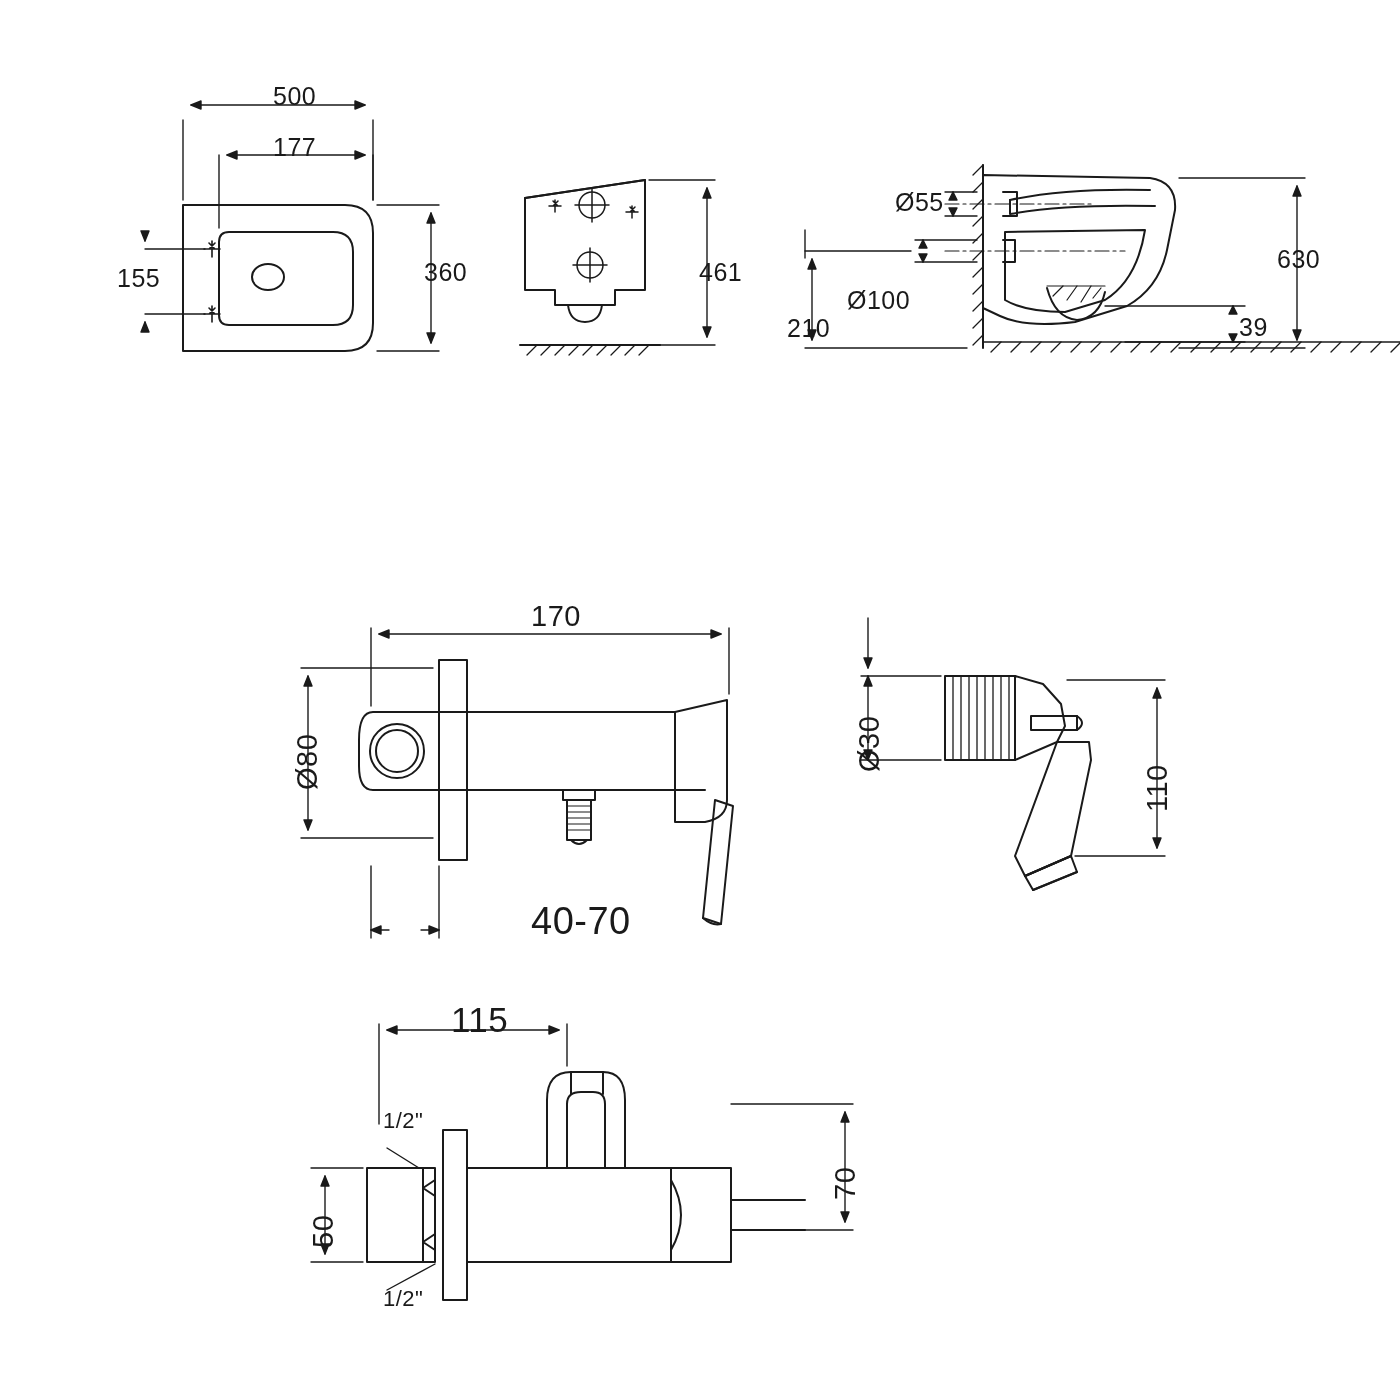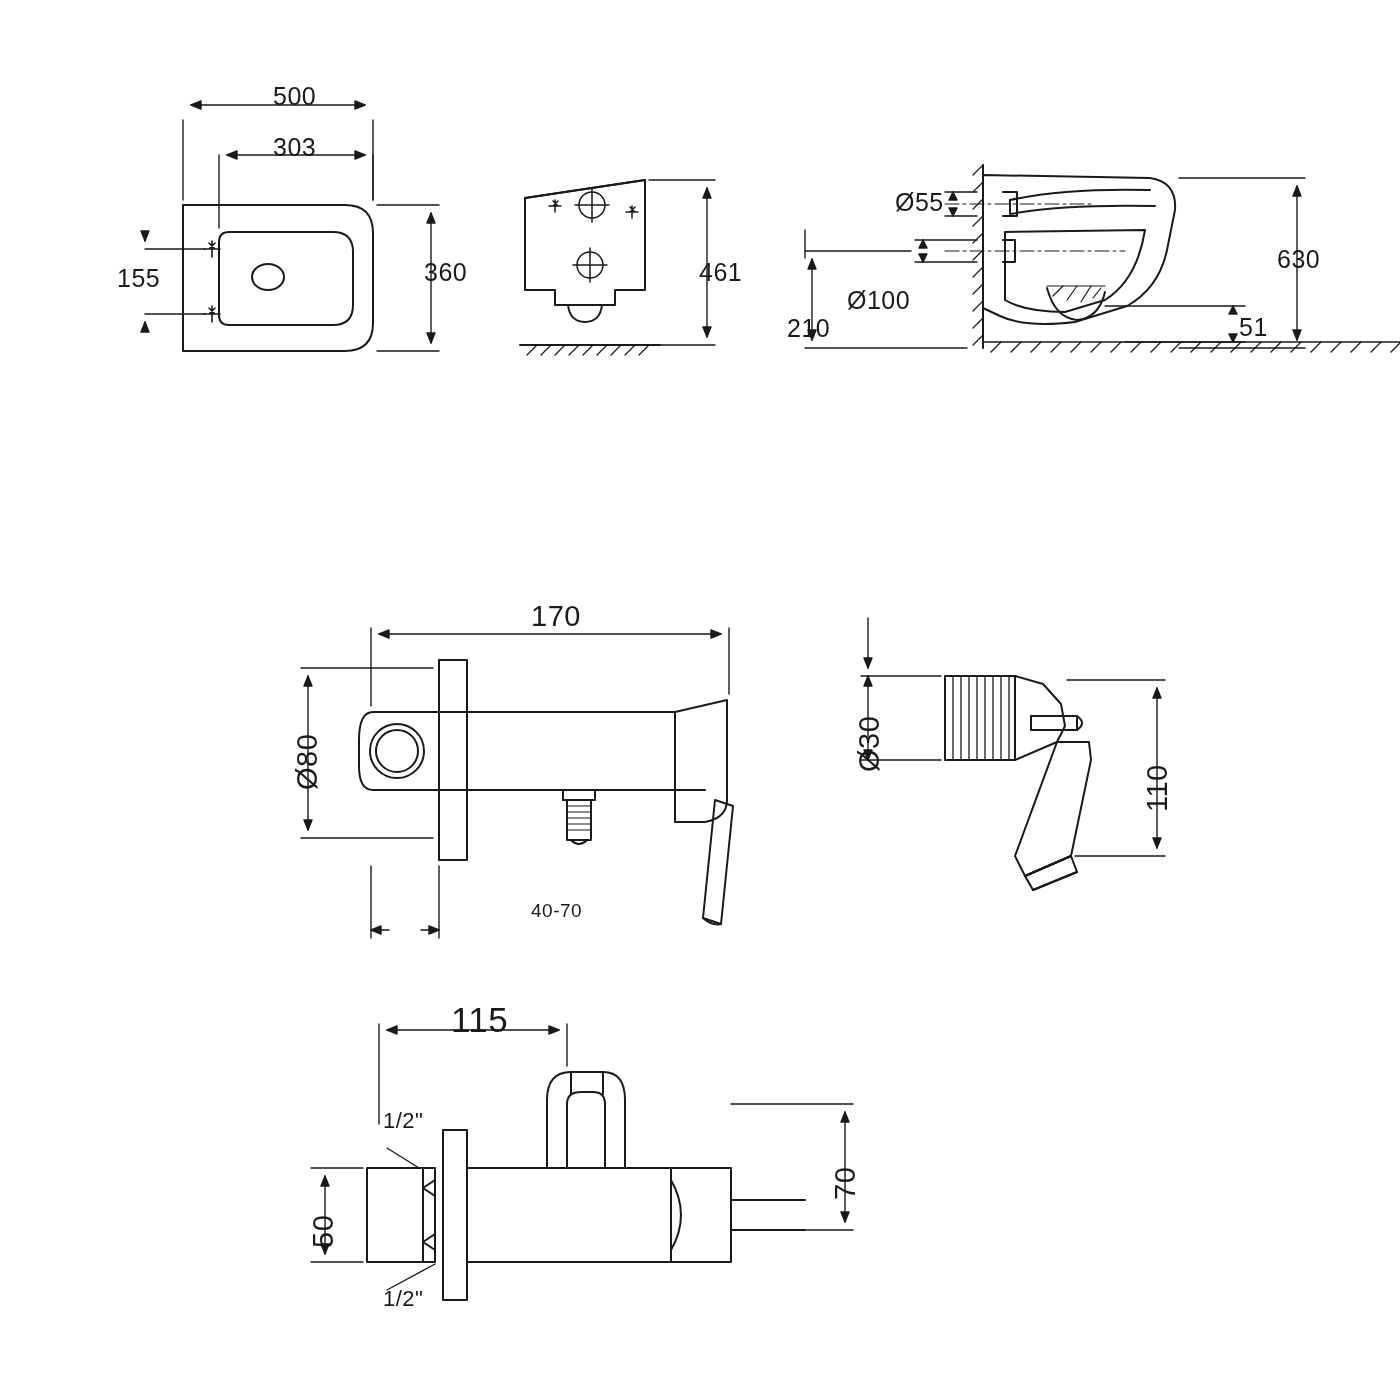--- a/index.html
+++ b/index.html
@@ -315,35 +315,35 @@
         <path d="M830 1222 l-4 -10 l8 0 Z" fill="#1a1a1a"></path>
 
         <path d="M372 1148 L404 1168"></path>
         <path d="M372 1290 L420 1264"></path>
       </g>
 
     </g>
   </svg>
 
   <div class="dim-label" style="left:258px; top:82px;">500</div>
-  <div class="dim-label" style="left:258px; top:133px;">303</div>
+  <div class="dim-label" style="left:258px; top:133px;">177</div>
   <div class="dim-label" style="left:409px; top:258px;">360</div>
   <div class="dim-label" style="left:102px; top:264px;">155</div>
 
   <div class="dim-label" style="left:684px; top:258px;">461</div>
 
   <div class="dim-label" style="left:880px; top:188px;">Ø55</div>
   <div class="dim-label" style="left:832px; top:238px;margin-top:48px;">Ø100</div>
   <div class="dim-label" style="left:772px; top:286px;margin-top:28px;">210</div>
   <div class="dim-label" style="left:1262px; top:245px;">630</div>
-  <div class="dim-label" style="left:1224px; top:313px;">51</div>
+  <div class="dim-label" style="left:1224px; top:313px;">39</div>
 
   <div class="dim-label" style="left:516px; top:600px; font-size:29px;text-align:center;">170</div>
   <div class="dim-label rot90" style="left:276px; top:790px; font-size:29px;">Ø80</div>
-  <div class="dim-label" style="left:516px; top:900px; font-size:19px;">40-70</div>
+  <div class="dim-label" style="left:516px; top:900px; font-size:38px;">40-70</div>
 
   <div class="dim-label rot90" style="left:838px; top:772px; font-size:29px;">Ø30</div>
   <div class="dim-label rot90" style="left:1126px; top:812px; font-size:29px;">110</div>
 
   <div class="dim-label" style="left:436px; top:1000px; font-size:35px;">115</div>
   <div class="dim-label rot90" style="left:814px; top:1200px; font-size:29px;">70</div>
   <div class="dim-label rot90" style="left:292px; top:1248px; font-size:29px;">50</div>
   <div class="dim-label small" style="left:368px; top:1108px;">1/2"</div>
   <div class="dim-label small" style="left:368px; top:1286px;">1/2"</div>
 

